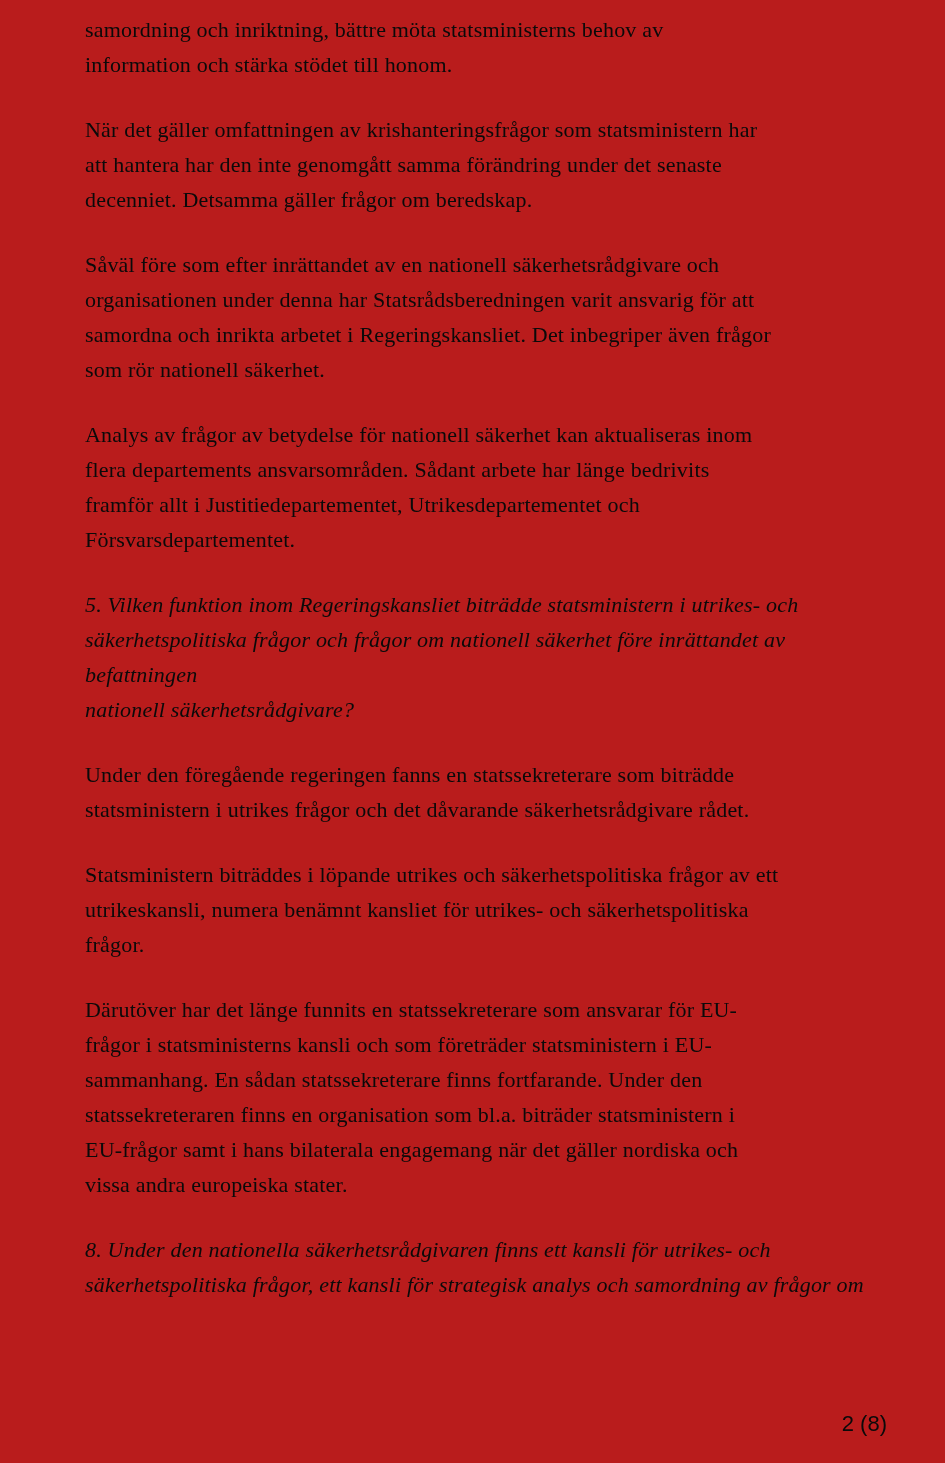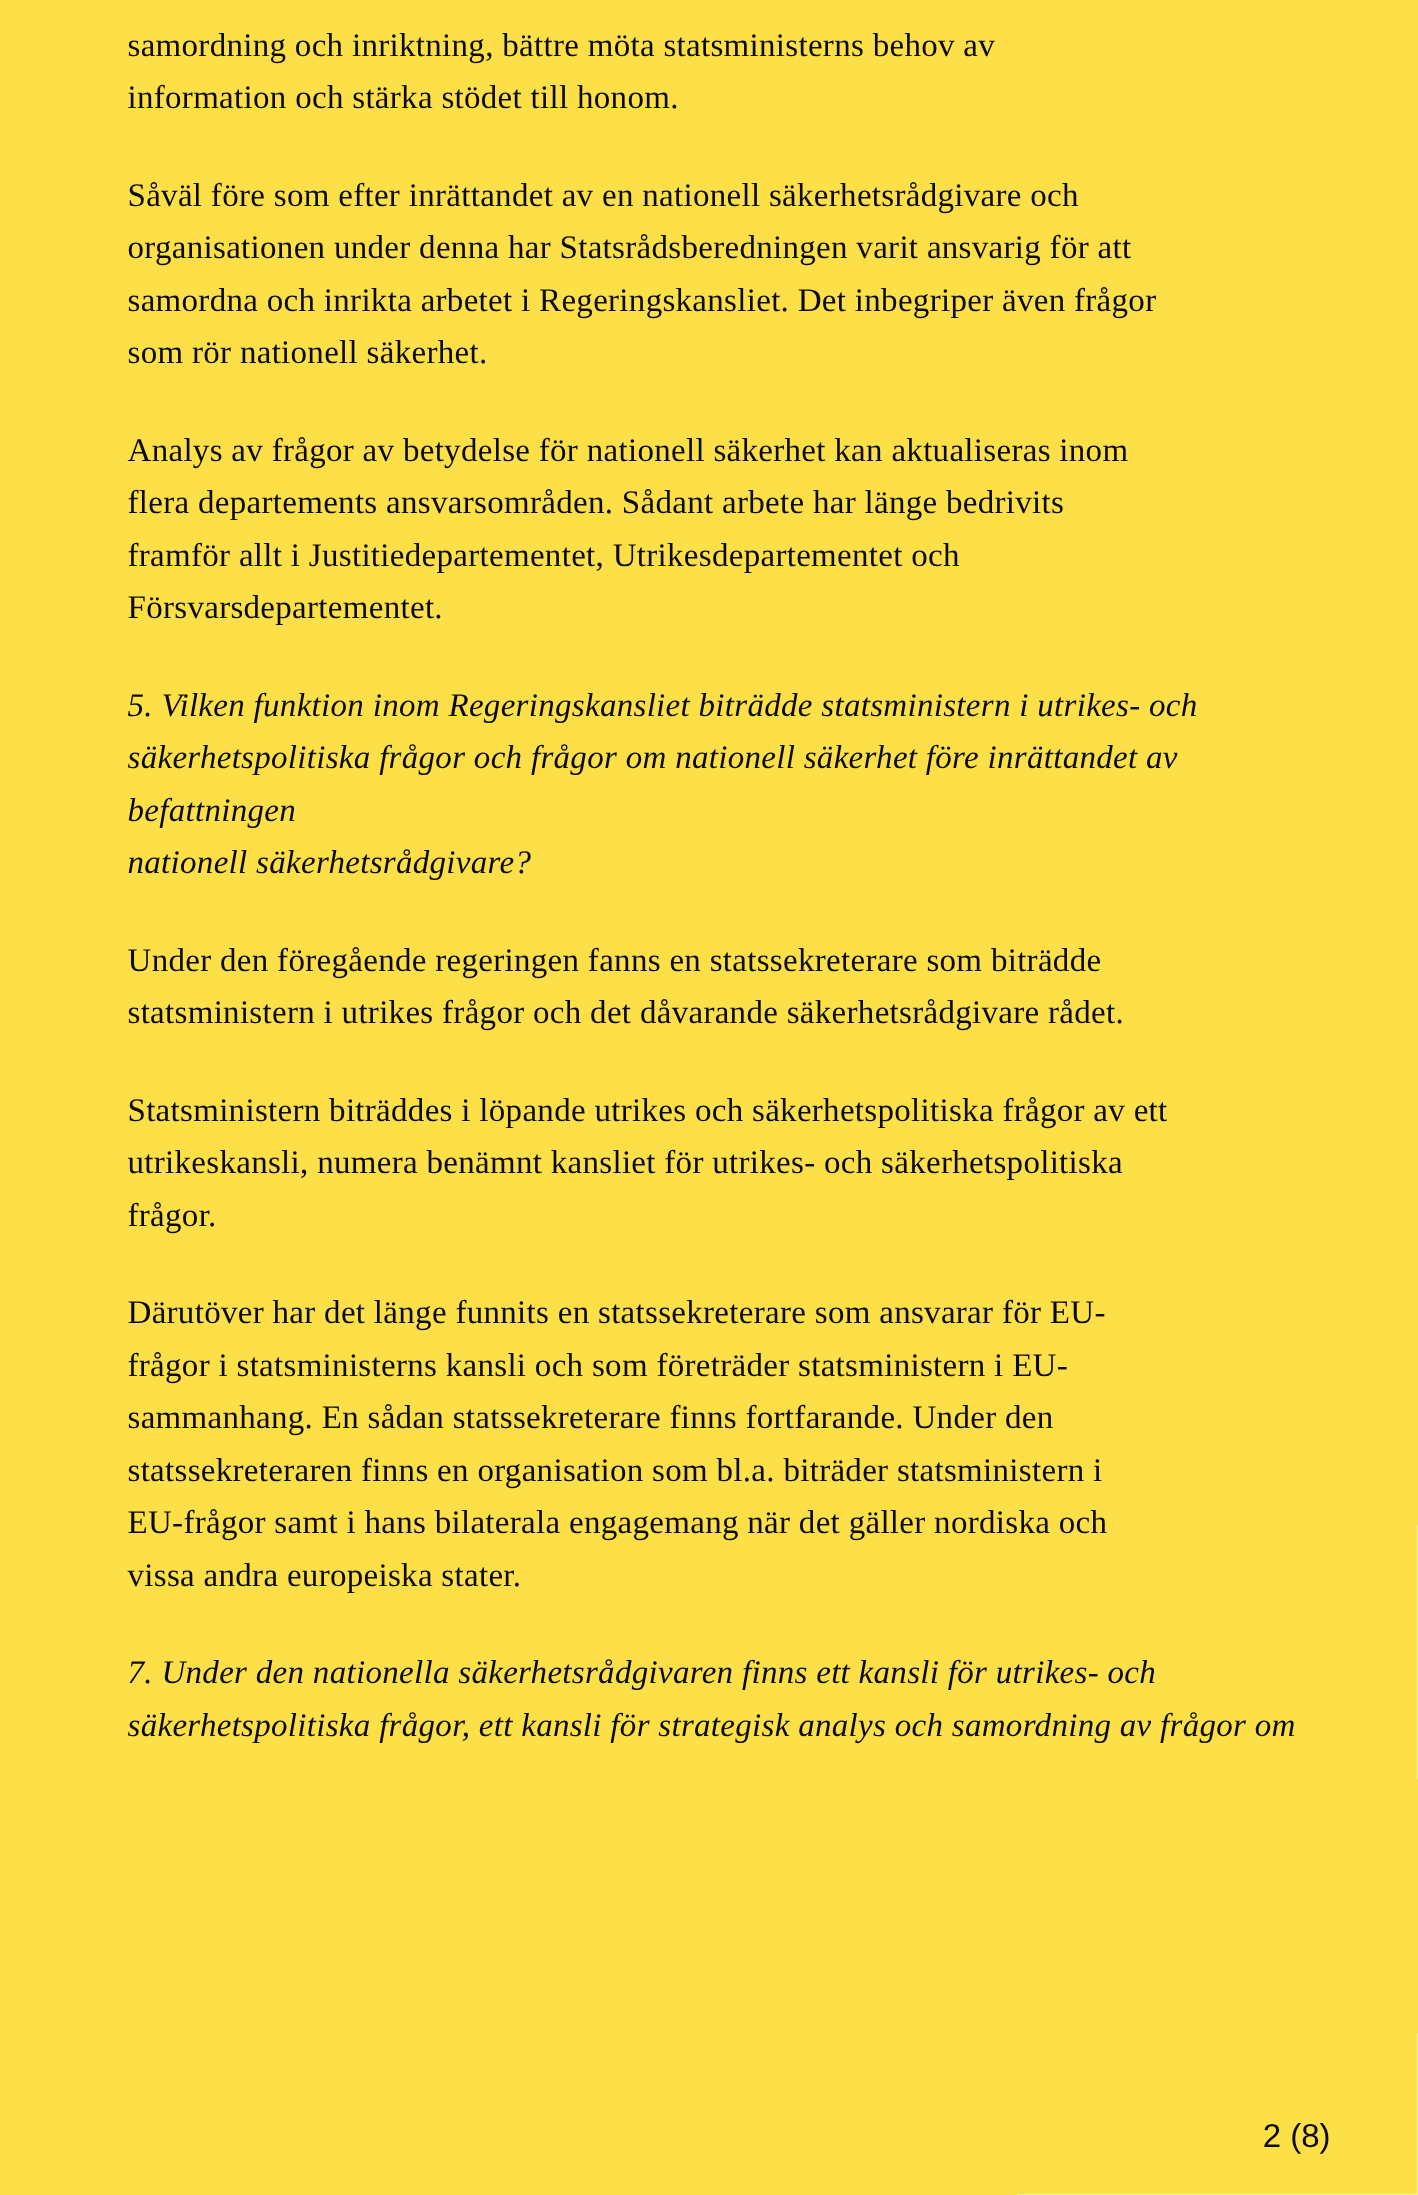--- a/index.html
+++ b/index.html
@@ -4,21 +4,21 @@
 <style>
   html, body {
     margin: 0;
     padding: 0;
     background: #ffffff;
   }
   .page {
     position: relative;
     width: 945px;
     height: 1463px;
-    background: #fde047;
+    background: #b91c1c;
     color: #0a0a0a;
     font-family: "Liberation Serif", "DejaVu Serif", serif;
     overflow: hidden;
   }
   .content {
     position: absolute;
     left: 85px;
     top: 12px;
     width: 805px;
   }
@@ -42,20 +42,23 @@
     color: #0a0a0a;
   }
 </style>
 </head>
 <body>
 
 <div class="page">
   <div class="content">
     <div class="para body">samordning och inriktning, bättre möta statsministerns behov av
 information och stärka stödet till honom.</div>
+    <div class="para body">När det gäller omfattningen av krishanteringsfrågor som statsministern har
+att hantera har den inte genomgått samma förändring under det senaste
+decenniet. Detsamma gäller frågor om beredskap.</div>
     <div class="para body">Såväl före som efter inrättandet av en nationell säkerhetsrådgivare och
 organisationen under denna har Statsrådsberedningen varit ansvarig för att
 samordna och inrikta arbetet i Regeringskansliet. Det inbegriper även frågor
 som rör nationell säkerhet.</div>
     <div class="para body">Analys av frågor av betydelse för nationell säkerhet kan aktualiseras inom
 flera departements ansvarsområden. Sådant arbete har länge bedrivits
 framför allt i Justitiedepartementet, Utrikesdepartementet och
 Försvarsdepartementet.</div>
     <div class="para question">5. Vilken funktion inom Regeringskansliet biträdde statsministern i utrikes- och
 säkerhetspolitiska frågor och frågor om nationell säkerhet före inrättandet av befattningen
@@ -64,18 +67,18 @@
 statsministern i utrikes frågor och det dåvarande säkerhetsrådgivare rådet.</div>
     <div class="para body">Statsministern biträddes i löpande utrikes och säkerhetspolitiska frågor av ett
 utrikeskansli, numera benämnt kansliet för utrikes- och säkerhetspolitiska
 frågor.</div>
     <div class="para body">Därutöver har det länge funnits en statssekreterare som ansvarar för EU-
 frågor i statsministerns kansli och som företräder statsministern i EU-
 sammanhang. En sådan statssekreterare finns fortfarande. Under den
 statssekreteraren finns en organisation som bl.a. biträder statsministern i
 EU-frågor samt i hans bilaterala engagemang när det gäller nordiska och
 vissa andra europeiska stater.</div>
-    <div class="para question">7. Under den nationella säkerhetsrådgivaren finns ett kansli för utrikes- och
+    <div class="para question">8. Under den nationella säkerhetsrådgivaren finns ett kansli för utrikes- och
 säkerhetspolitiska frågor, ett kansli för strategisk analys och samordning av frågor om</div>
   </div>
 
   <div class="page-number">2 (8)</div>
 </div>
 
 </body></html>

